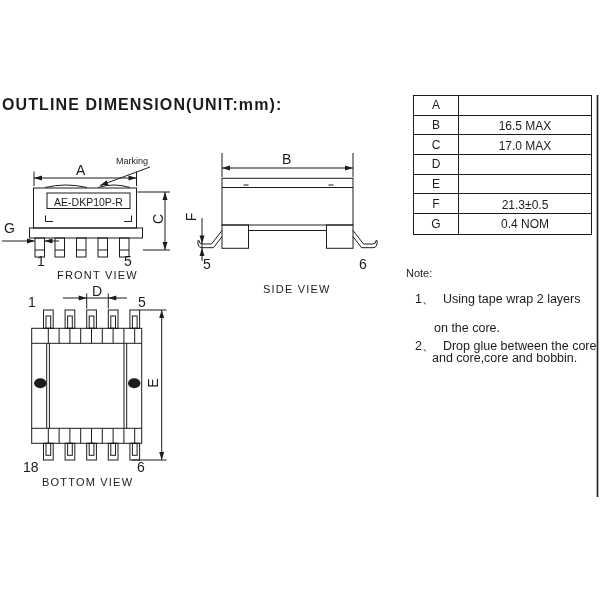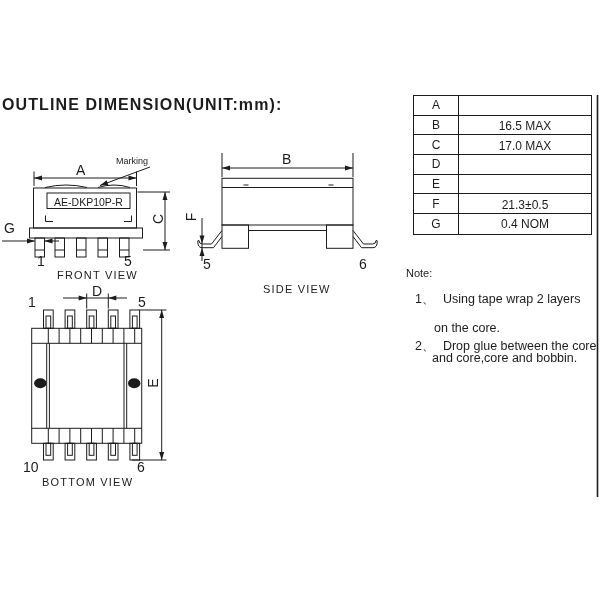--- a/index.html
+++ b/index.html
@@ -249,21 +249,21 @@
   <span class="lbl dimletter" style="left:282px;top:152px;">B</span>
   <span class="lbl dimletter rot" style="left:187px;top:210px;">F</span>
   <span class="lbl pinnum" style="left:203px;top:257px;">5</span>
   <span class="lbl pinnum" style="left:359px;top:257px;">6</span>
   <span class="lbl viewtitle" style="left:263px;top:284px;">SIDE VIEW</span>
 
   <span class="lbl pinnum" style="left:28px;top:295px;">1</span>
   <span class="lbl dimletter" style="left:92px;top:284px;">D</span>
   <span class="lbl pinnum" style="left:138px;top:295px;">5</span>
   <span class="lbl dimletter rot" style="left:148px;top:376px;">E</span>
-  <span class="lbl pinnum" style="left:23px;top:460px;">10</span>
+  <span class="lbl pinnum" style="left:23px;top:460px;">18</span>
   <span class="lbl pinnum" style="left:137px;top:460px;">6</span>
   <span class="lbl viewtitle" style="left:42px;top:477px;">BOTTOM VIEW</span>
 
   <span class="lbl note-head" style="left:406px;top:268px;">Note:</span>
   <div class="lbl" style="left:415px;top:290px;">
     <span class="note-line">1、</span>
     <span class="note-line" style="margin-left:4px;">Using tape wrap 2 layers</span>
   </div>
   <span class="lbl note-line" style="left:434px;top:306px;margin-top:16px;">on the core.</span>
   <div class="lbl" style="left:415px;top:337px;">

